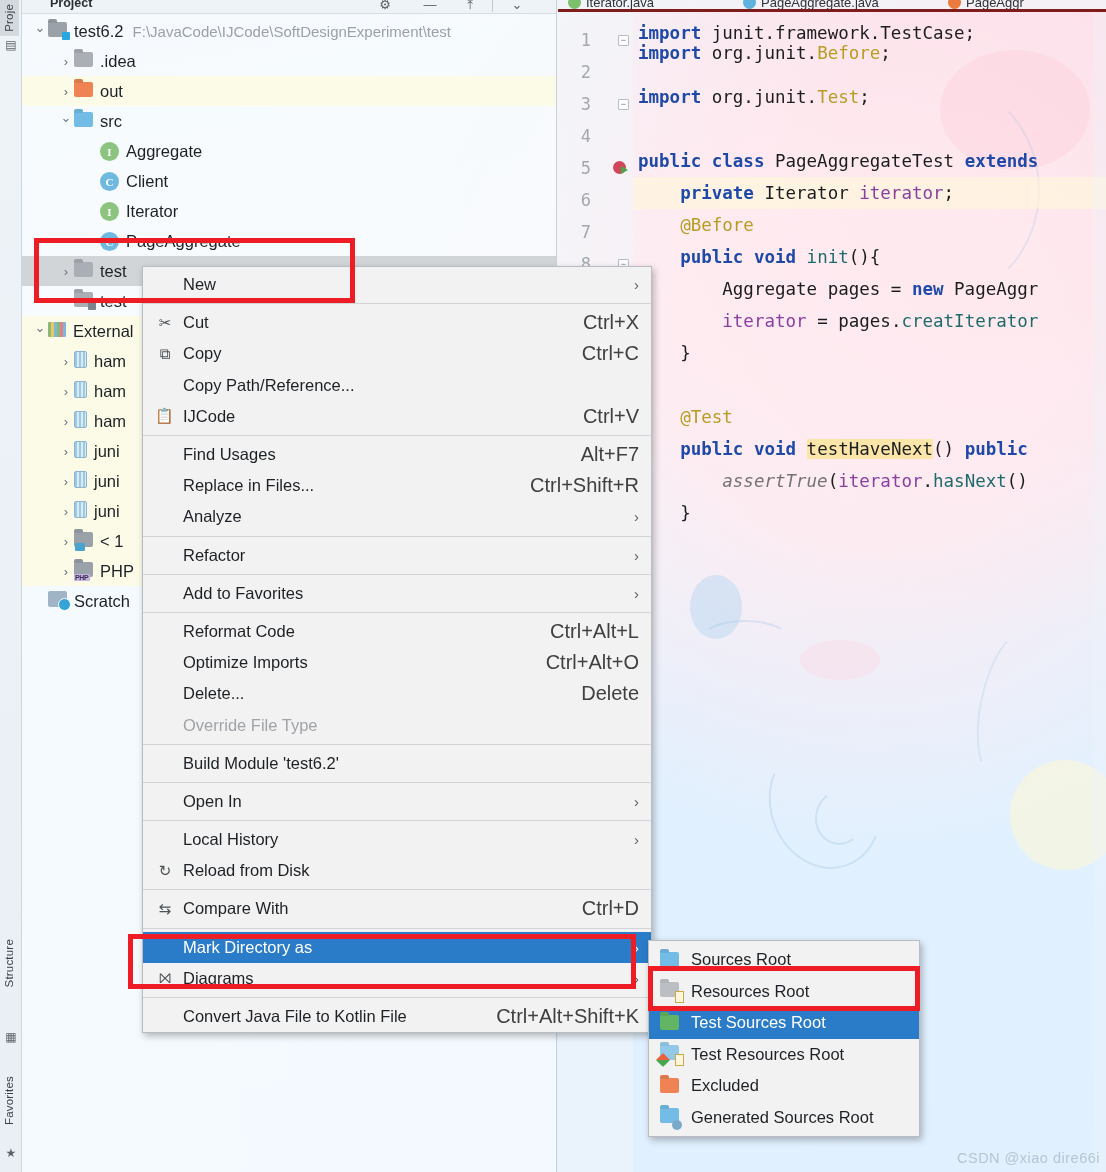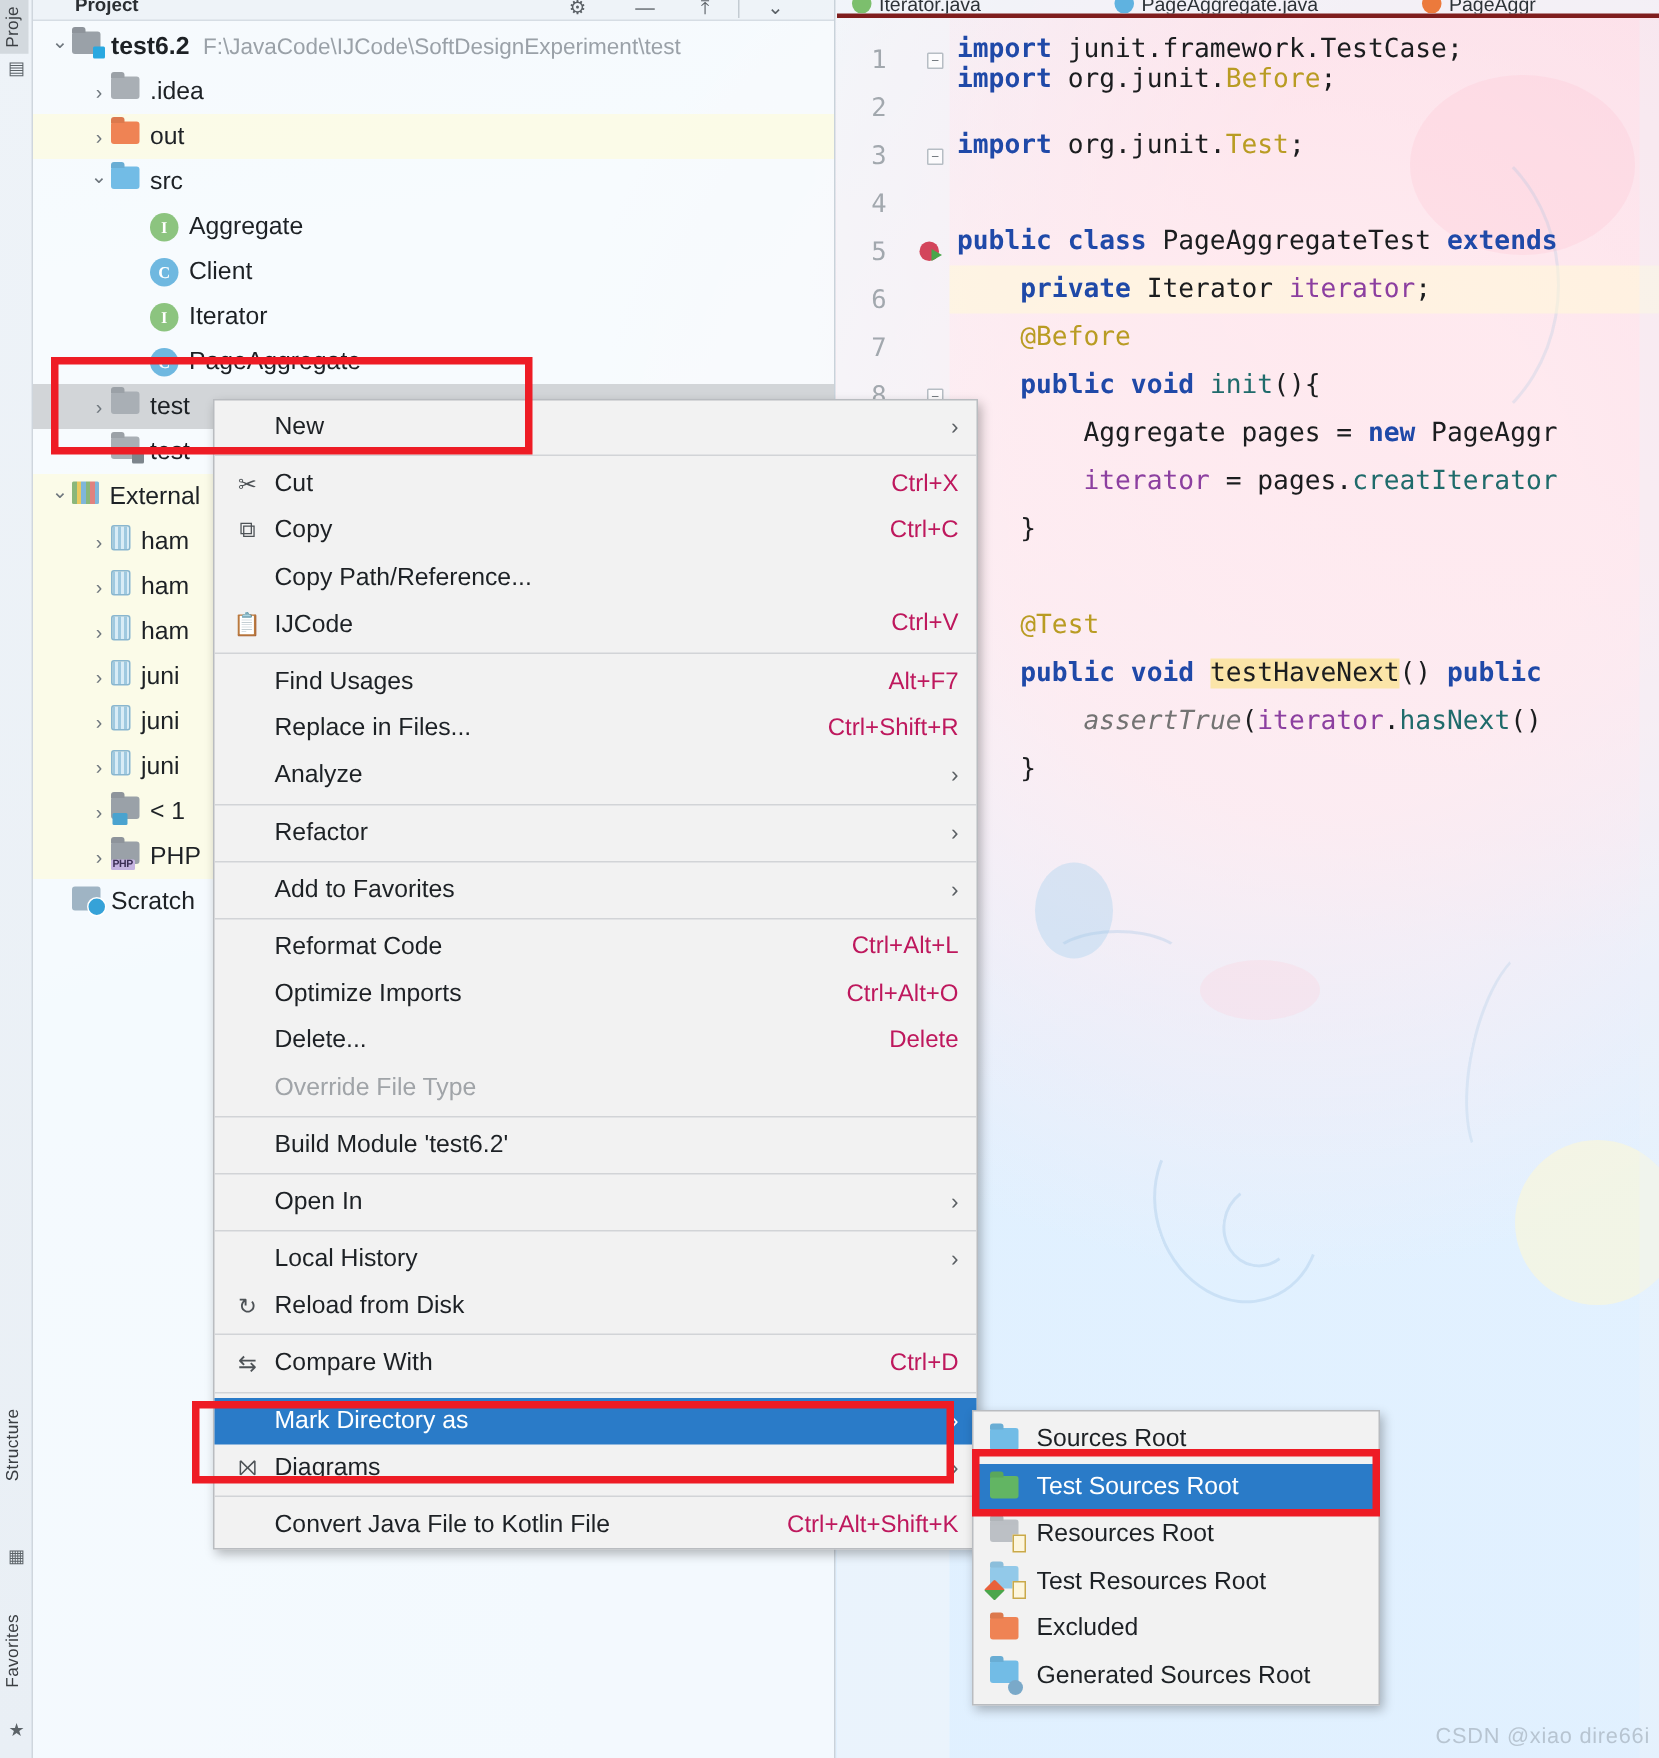--- a/index.html
+++ b/index.html
@@ -155,21 +155,21 @@
   .scratch-icon {
     width: 19px; height: 16px; background: #9fb4c4; border-radius: 2px; position: relative; display: inline-block;
   }
   .scratch-icon::after {
     content: ""; position: absolute; right: -4px; bottom: -4px; width: 11px; height: 11px;
     border-radius: 50%; background: #36a2d8; border: 1.5px solid #fff;
   }
   .coffee-badge {
     position: absolute; left: 1px; bottom: -4px; width: 10px; height: 8px; border-radius: 1px; background: #4aa3cf;
   }
-  .tlabel.bold { font-weight: 700; }
+  .tlabel.bold { font-weight: 400; }
   .tpath { color: #9aa1a8; font-size: 15px; margin-left: 9px; }
 
   
   #editor {
     position: absolute; left: 558px; top: 0; width: 548px; height: 1172px;
     z-index: 3;
   }
   #tabbar {
     position: absolute; left: 0; top: 0; width: 548px; height: 12px;
     background: rgba(240,244,249,0.75);
@@ -234,21 +234,21 @@
     position: relative; height: 31.2px; display: flex; align-items: center;
     font-size: 16.5px; color: #1d2125; padding-left: 40px; padding-right: 12px;
   }
   .mi.sel { background: #2a7bc8; color: #fff; }
   .mi.disabled { color: #a0a4a8; }
   .mi .micon {
     position: absolute; left: 12px; width: 20px; height: 20px;
     display: flex; align-items: center; justify-content: center;
     font-size: 15px; color: #4d5256;
   }
-  .mi .shortcut { margin-left: auto; color: #be185d; font-size: 16px; }
+  .mi .shortcut { margin-left: auto; color: #404040; font-size: 20px; }
   .mi .arrow { margin-left: auto; color: #5a5f63; font-size: 15px; }
   .mi.sel .arrow { color: #fff; }
   .msep { height: 1px; background: #d2d4d7; margin: 3px 0; }
 
   
   #submenu {
     position: absolute; left: 648px; top: 940px; width: 272px;
     background: #f2f2f2; border: 1px solid #b9bcc0;
     box-shadow: 2px 3px 7px rgba(0,0,0,0.28);
     z-index: 22; padding: 3px 0;
@@ -614,34 +614,34 @@
     </div>
   </div>
 
 <div id="submenu">
     <div class="smi">
       <span class="sicon">
         <span class="folder blue"></span>
       </span>
       <span>Sources Root</span>
     </div>
+    <div class="smi">
+      <span class="sicon">
+        <span class="res-wrap"><span class="folder gray" style="opacity:.75"></span><span style="position:absolute;right:-5px;bottom:-2px;width:9px;height:12px;background:#fdf6dd;border:1px solid #c9a94a;"></span></span>
+      </span>
+      <span>Resources Root</span>
+    </div>
     <div class="smi sel">
       <span class="sicon">
         <span class="folder green"></span>
       </span>
       <span>Test Sources Root</span>
     </div>
     <div class="smi">
       <span class="sicon">
-        <span class="res-wrap"><span class="folder gray" style="opacity:.75"></span><span style="position:absolute;right:-5px;bottom:-2px;width:9px;height:12px;background:#fdf6dd;border:1px solid #c9a94a;"></span></span>
-      </span>
-      <span>Resources Root</span>
-    </div>
-    <div class="smi">
-      <span class="sicon">
         <span class="res-wrap"><span class="folder blue" style="opacity:.75"></span><span class="diamond"></span><span style="position:absolute;right:-5px;bottom:-2px;width:9px;height:12px;background:#fdf6dd;border:1px solid #c9a94a;"></span></span>
       </span>
       <span>Test Resources Root</span>
     </div>
     <div class="smi">
       <span class="sicon">
         <span class="folder orange"></span>
       </span>
       <span>Excluded</span>
     </div>

